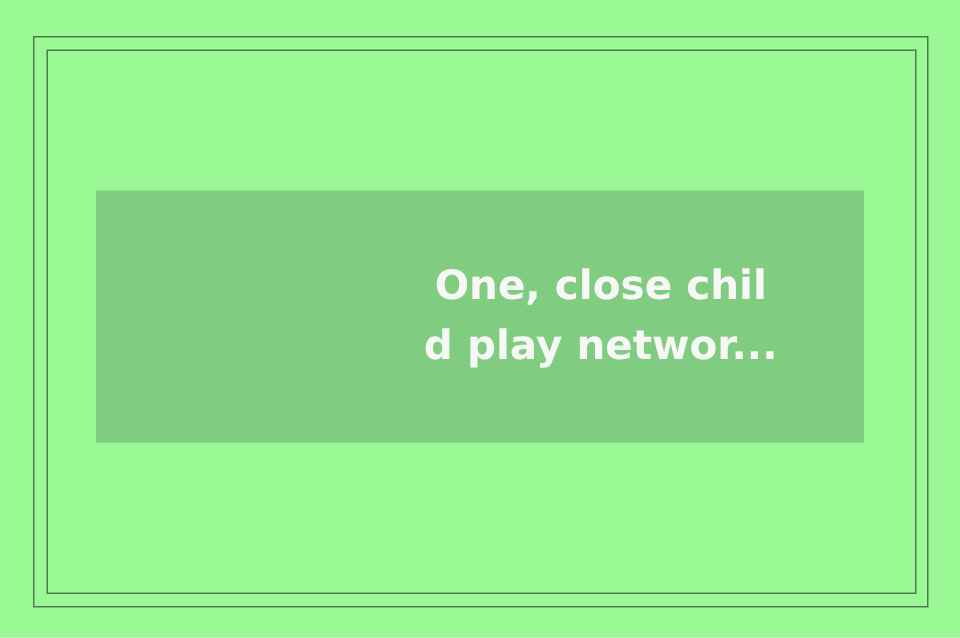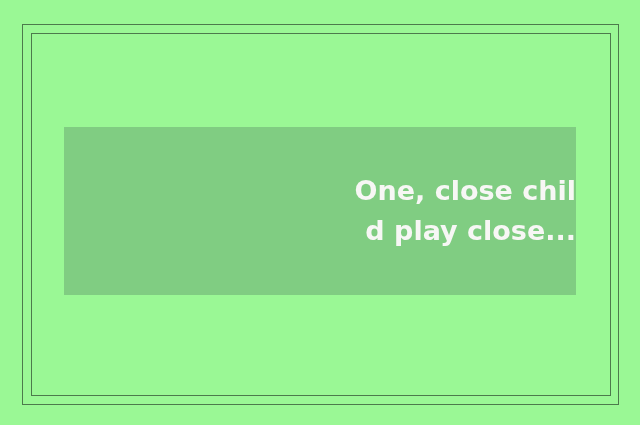--- a/index.html
+++ b/index.html
@@ -43,21 +43,21 @@
   
   #banner {
     position: absolute;
     left: 64px;
     top: 127px;
     width: 512px;
     height: 168px;
     background: #80cd82;
     display: flex;
     flex-direction: column;
-    align-items: flex-end;
+    align-items: center;
     justify-content: center;
     box-sizing: border-box;
     padding-left: 161px;
   }
   .banner-line {
     color: #f7f7f5;
     font-size: 27px;
     font-weight: bold;
     line-height: 40px;
     letter-spacing: 0px;
@@ -67,16 +67,16 @@
 </head>
 <body>
 
 <div id="canvas">
 
   <div id="frame-outer"></div>
   <div id="frame-inner"></div>
 
   <div id="banner">
     <div class="banner-line">One, close chil</div>
-    <div class="banner-line">d play close...</div>
+    <div class="banner-line">d play networ...</div>
   </div>
 
 </div>
 
 </body></html>

